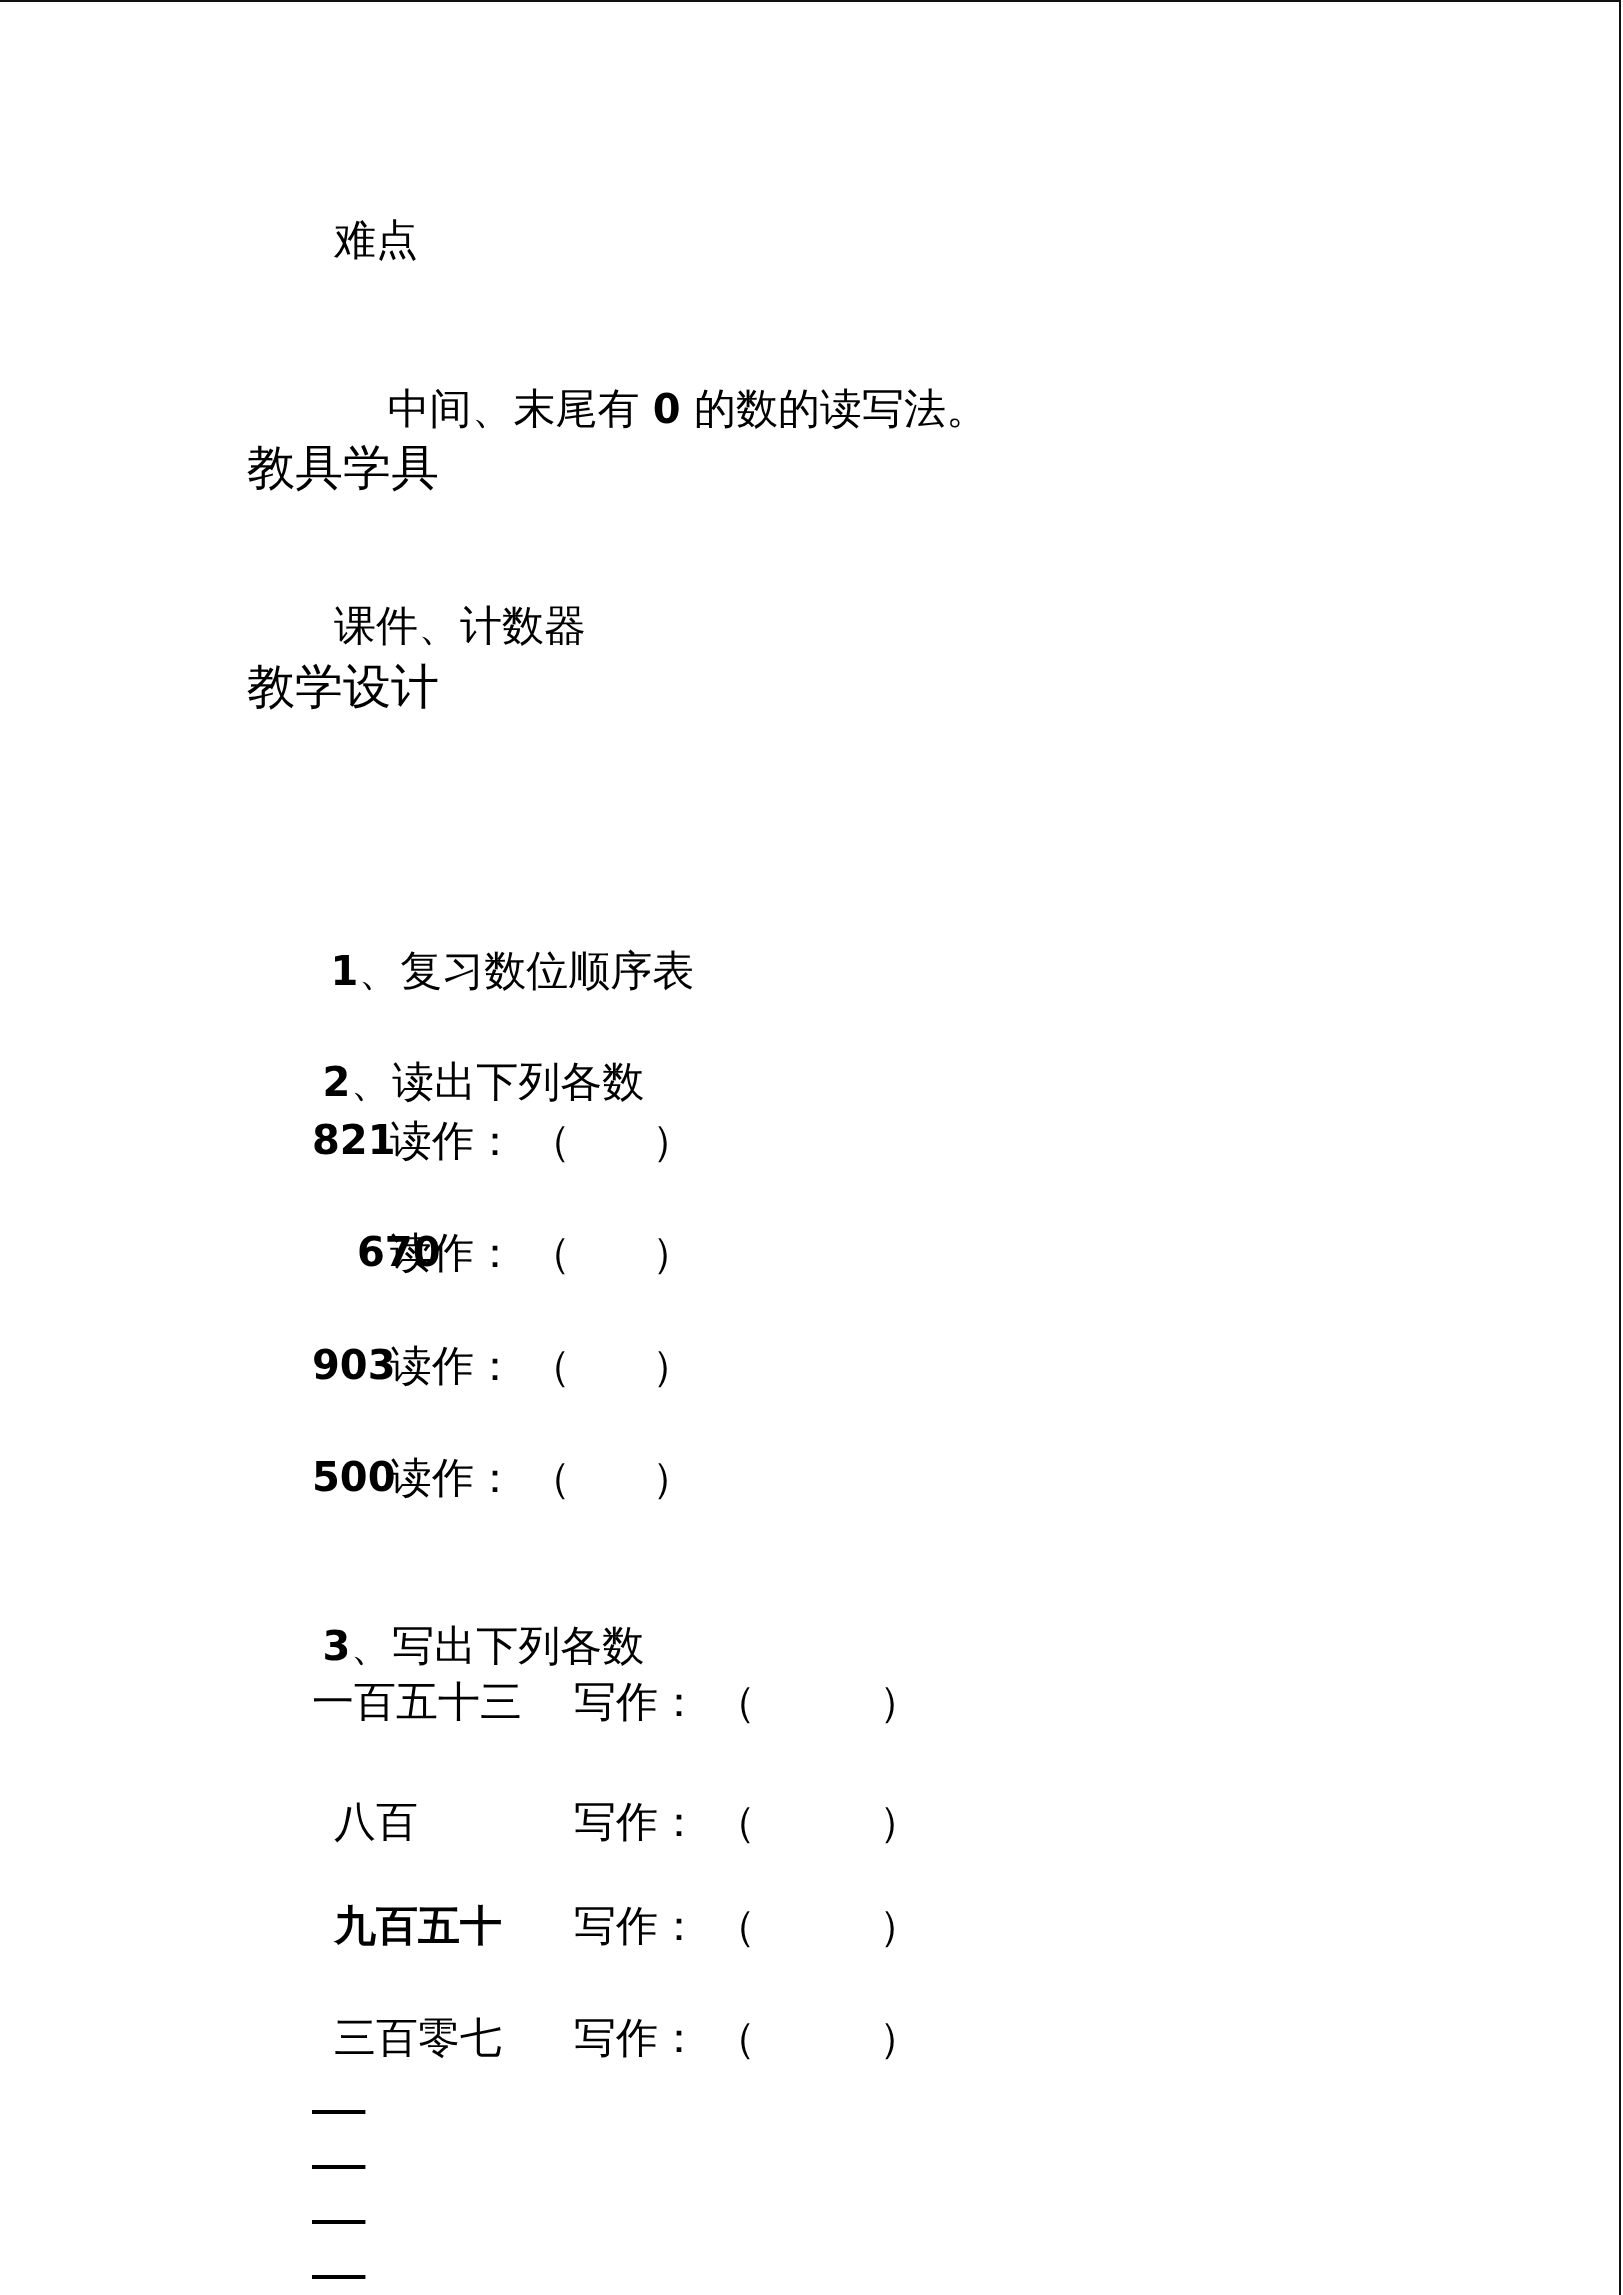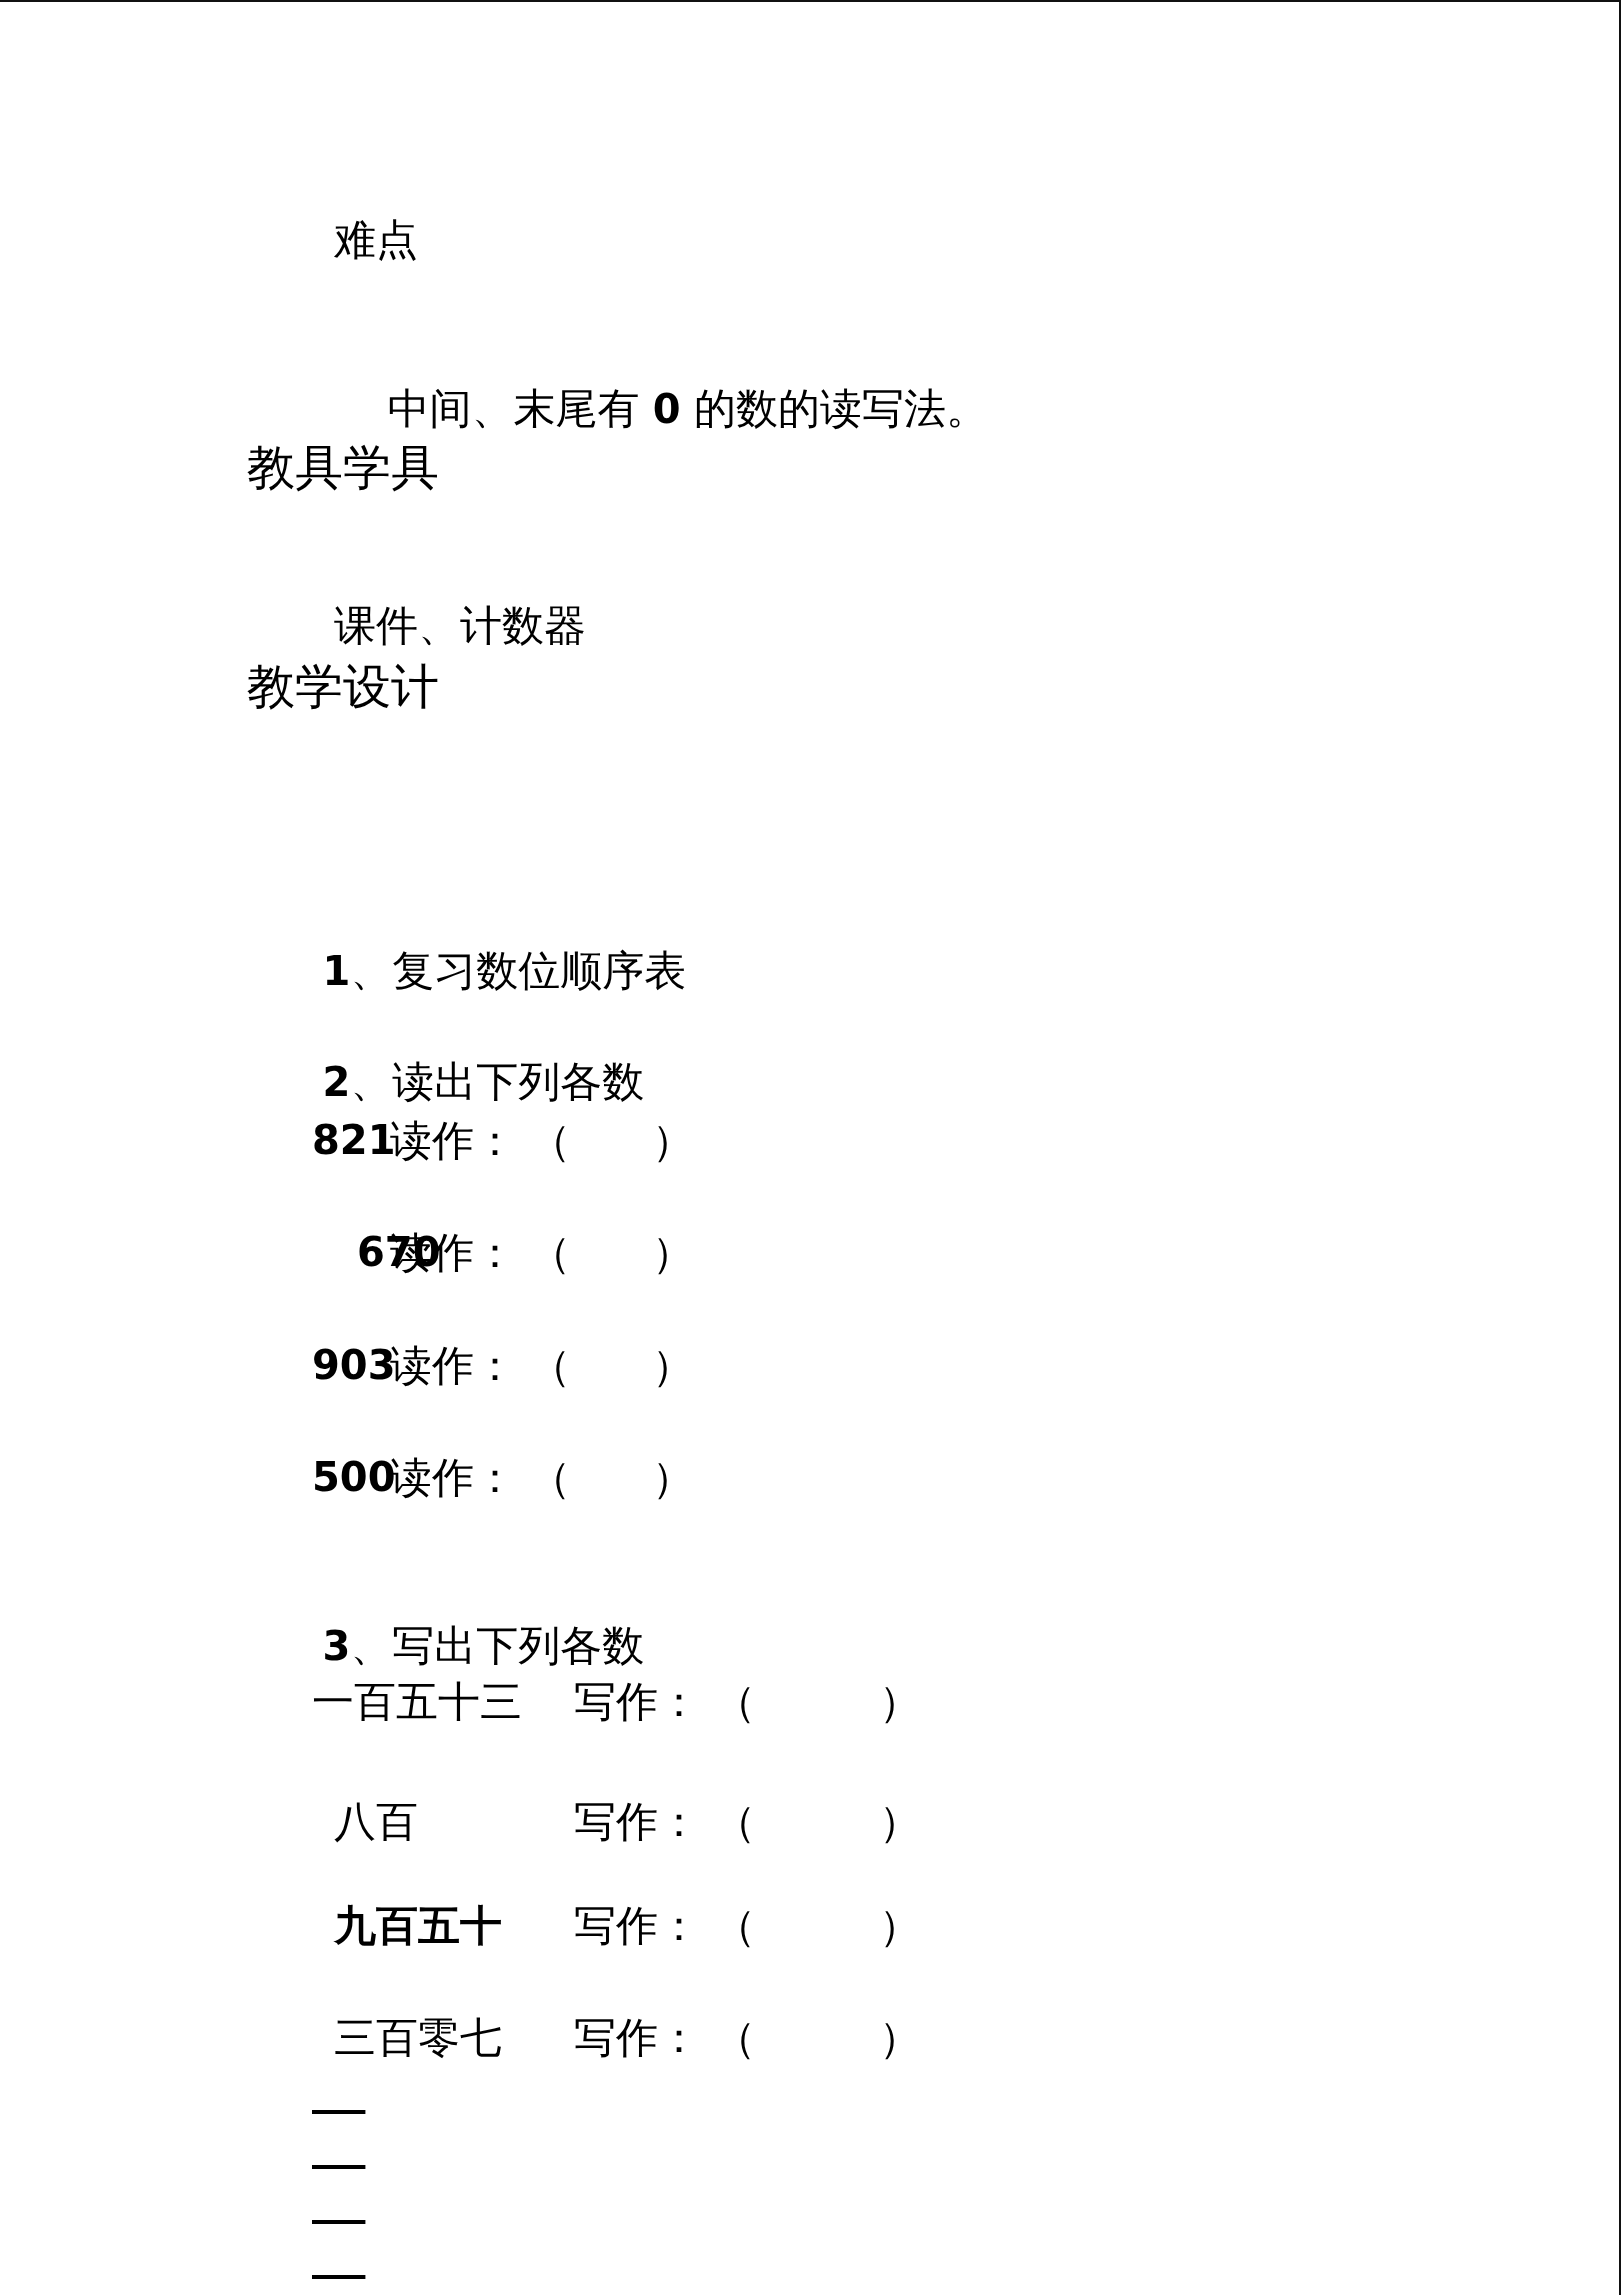--- a/index.html
+++ b/index.html
@@ -57,21 +57,21 @@
 
   <div class="line" style="left:334px; top:324px;">
     <span>中间、末尾有 </span><span class="num">0</span><span> 的数的读写法。</span>
   </div>
 
   <div class="line heading" style="left:247px; top:435px;">教具学具</div>
   <div class="line" style="left:334px; top:570px;margin-top:26px;">课件、计数器</div>
 
   <div class="line heading" style="left:247px; top:658px;font-family:Liberation Mono, monospace;">教学设计</div>
 
-  <div class="line" style="left:269px; top:886px;">
+  <div class="line" style="left:277px; top:886px;">
     <span class="num">1</span><span>、复习数位顺序表</span>
   </div>
   <div class="line" style="left:269px; top:997px;">
     <span class="num">2</span><span>、读出下列各数</span>
   </div>
 
   <div class="line" style="left:312px; top:1111px; width:409px;">
     <span class="num abs" style="left:0;">821</span>
     <span class="abs" style="left:78px;">读作：</span>
     <span class="abs" style="left:217px;">（</span>

